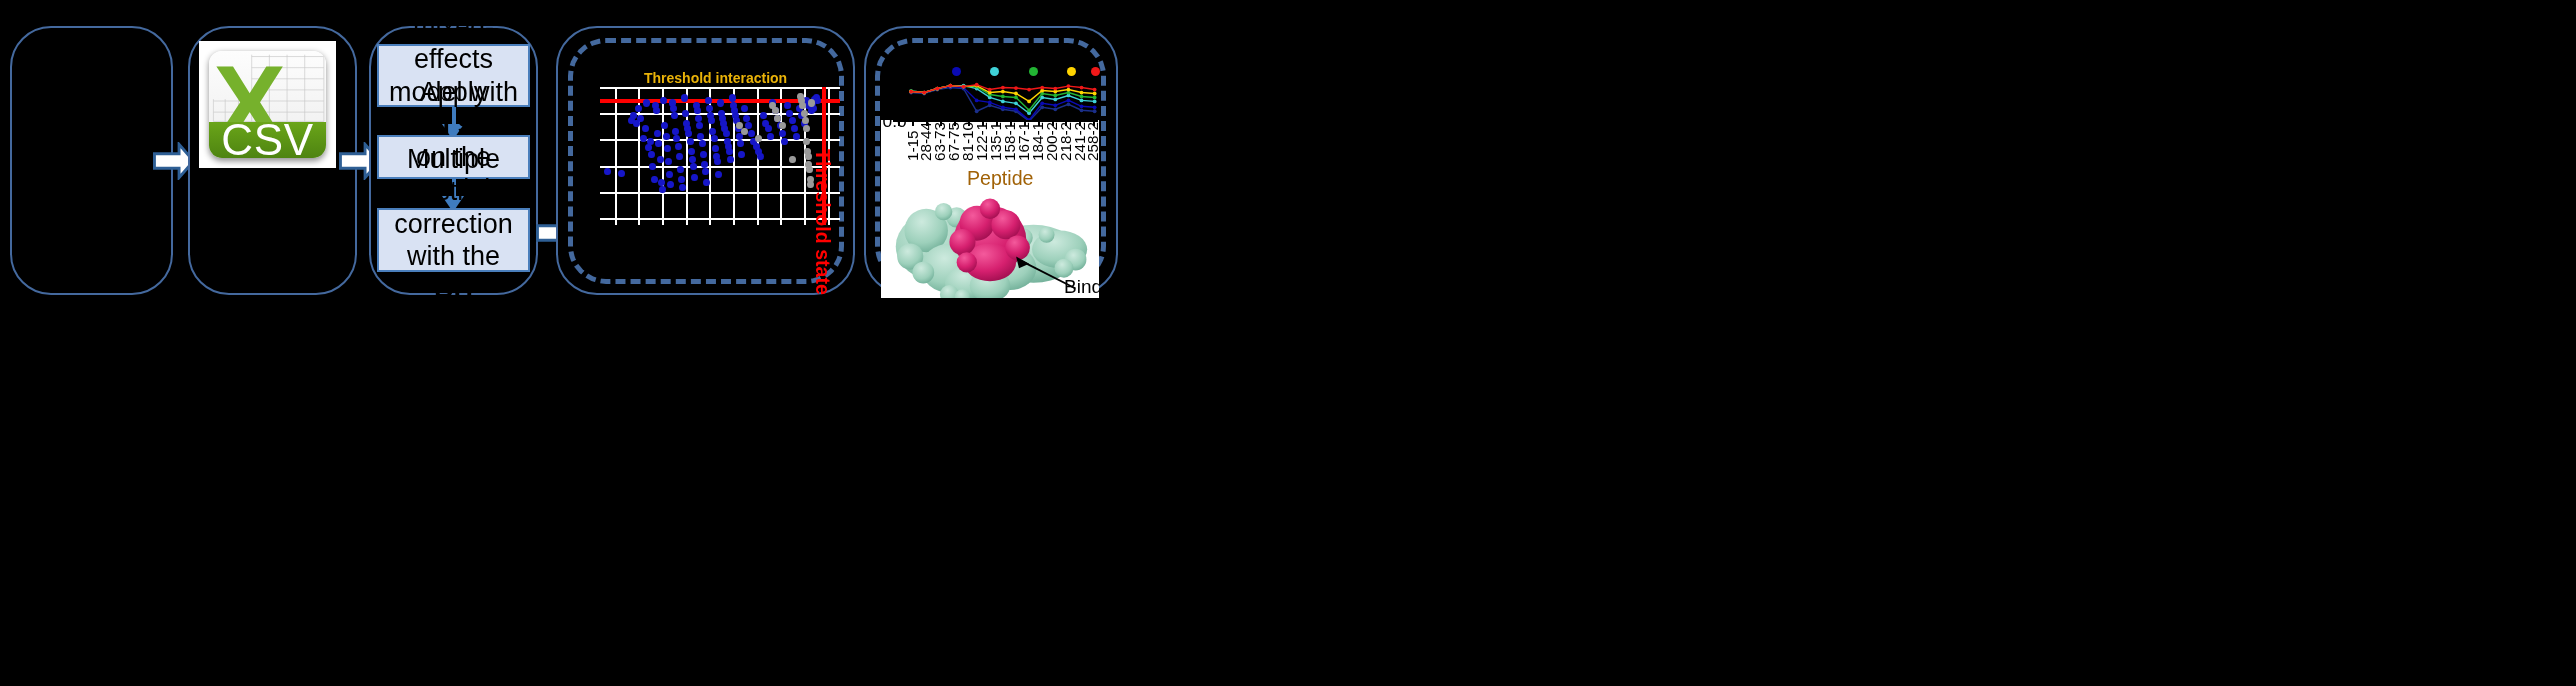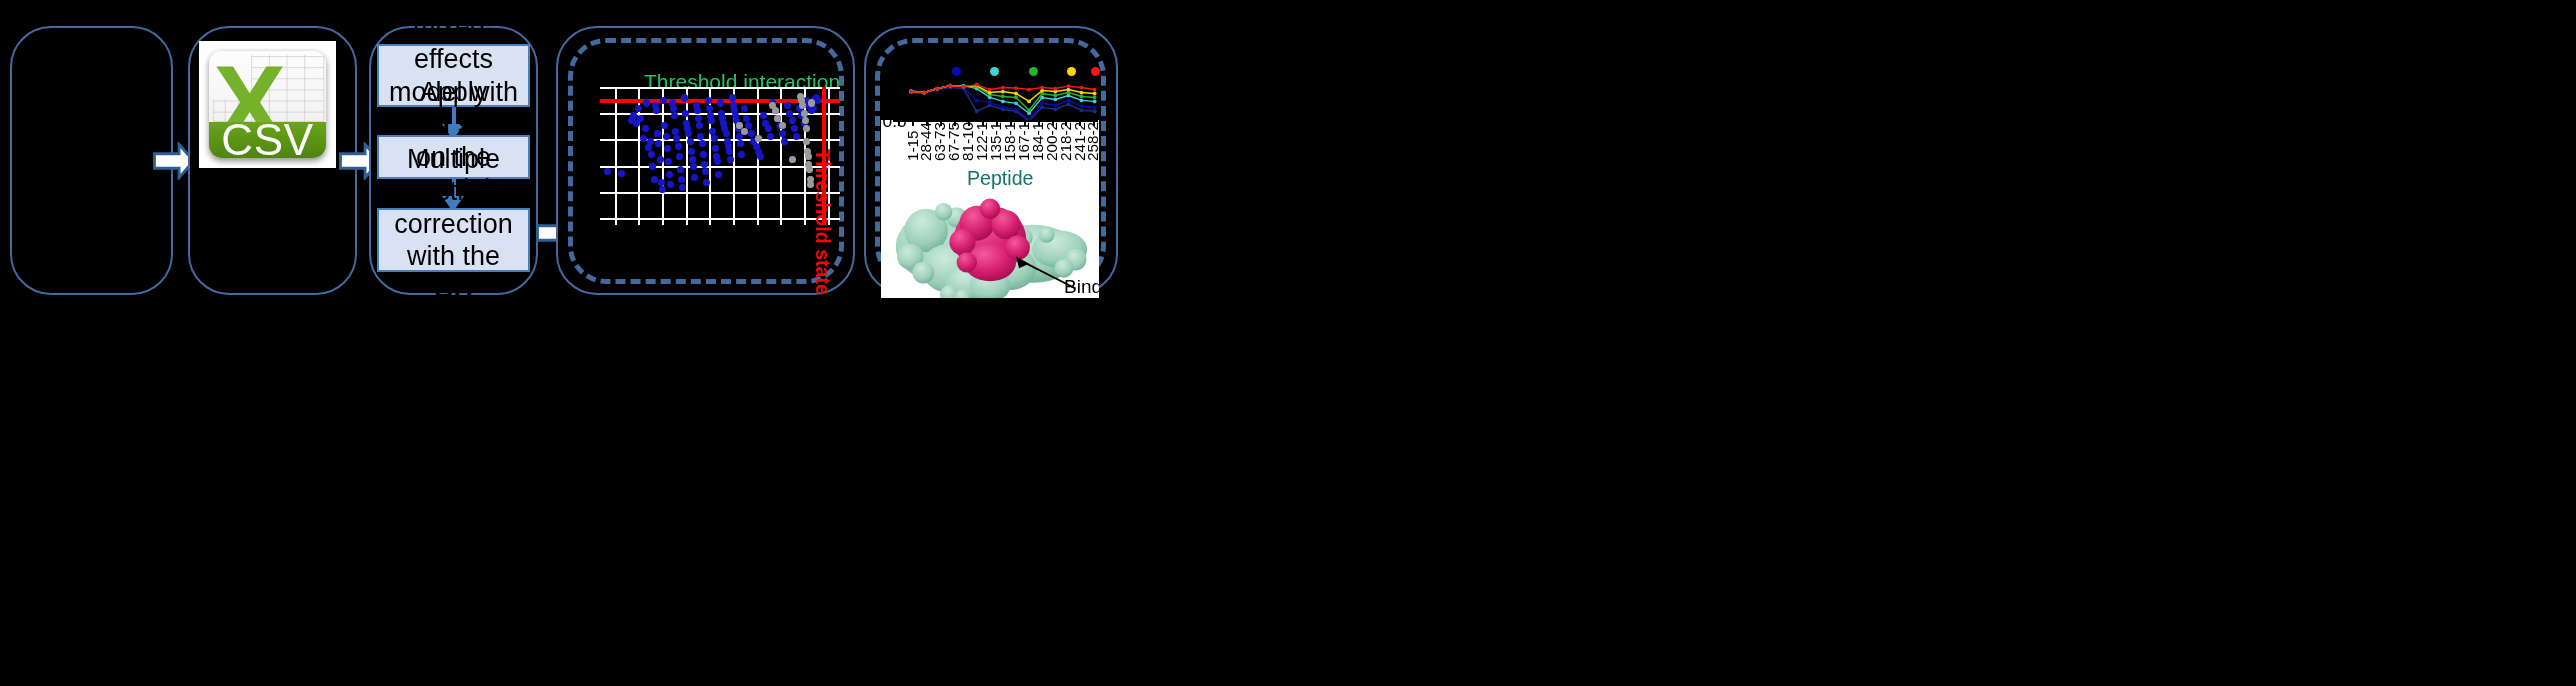--- a/index.html
+++ b/index.html
@@ -31,30 +31,30 @@
   .csvband span{color:#fff;font-size:44px;font-weight:normal;letter-spacing:0.7px;}
   .csvX{position:absolute;left:4%;top:2%;width:36%;height:62%;color:#76b12c;font-size:109px;
         font-weight:bold;line-height:.95;font-family:"Liberation Sans",sans-serif;}
 
   
   #scatterwrap{position:absolute;overflow:hidden;}
   .gl{position:absolute;background:#fff;}
   .redh{position:absolute;background:#ff0000;height:4.4px;}
   .redv{position:absolute;background:#ff0000;width:4.4px;}
   .pt{position:absolute;border-radius:50%;}
-  .thr-label{position:absolute;color:#22c55e;font-size:21px;font-weight:normal;white-space:nowrap;}
+  .thr-label{position:absolute;color:#eab308;font-size:14px;font-weight:bold;white-space:nowrap;}
   .thr-vert{position:absolute;color:#ff0000;font-size:19.6px;font-weight:bold;white-space:nowrap;
             transform-origin:0 0;transform:rotate(90deg);}
 
   
   #figpanel{position:absolute;background:#fff;overflow:hidden;}
   .lineplot{position:absolute;}
   .ticklab{position:absolute;color:#000;font-size:15.3px;white-space:nowrap;
            transform-origin:0 0;transform:rotate(-90deg);}
-  .axis-title{position:absolute;color:#0f766e;font-size:19.6px;}
+  .axis-title{position:absolute;color:#a16207;font-size:19.6px;}
   .legdot{position:absolute;border-radius:50%;}
   .annot{position:absolute;color:#000;font-size:19px;line-height:1.12;}
   .ytxt{position:absolute;color:#000;font-size:17.4px;}
 </style>
 </head>
 <body>
 
 <div id="stage">
 
   <div class="panel" style="left:10.2px;top:26px;width:163px;height:269px;"></div>

